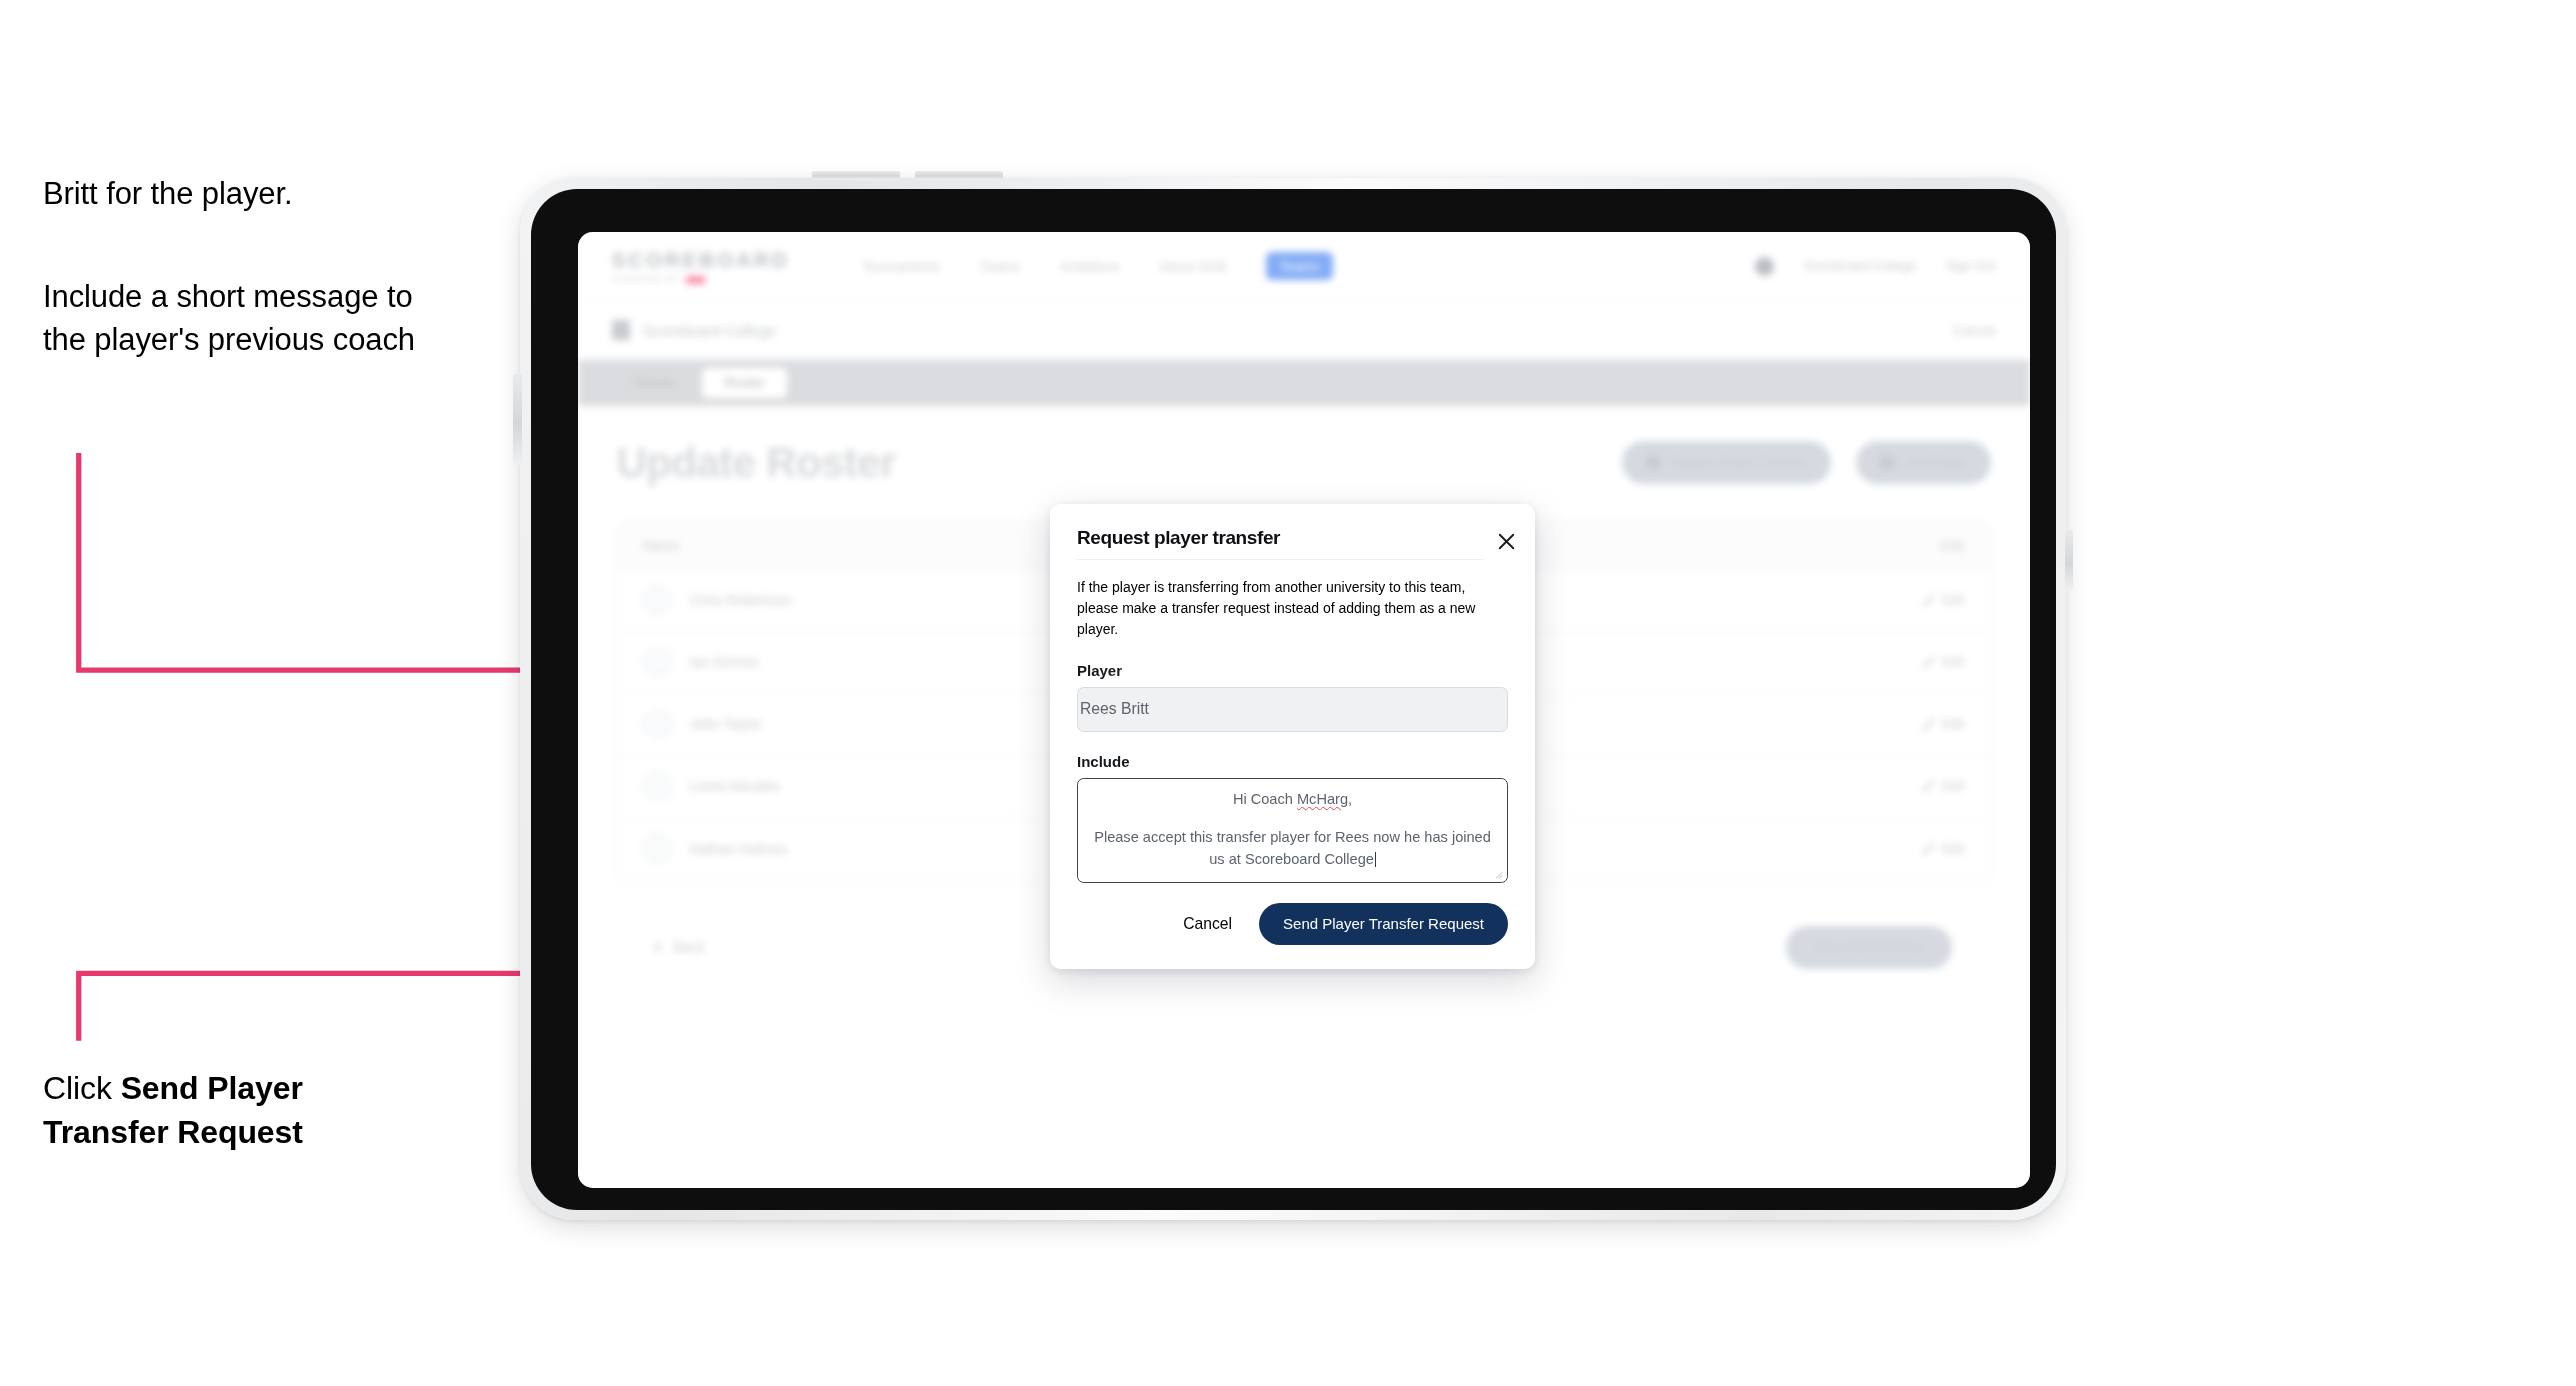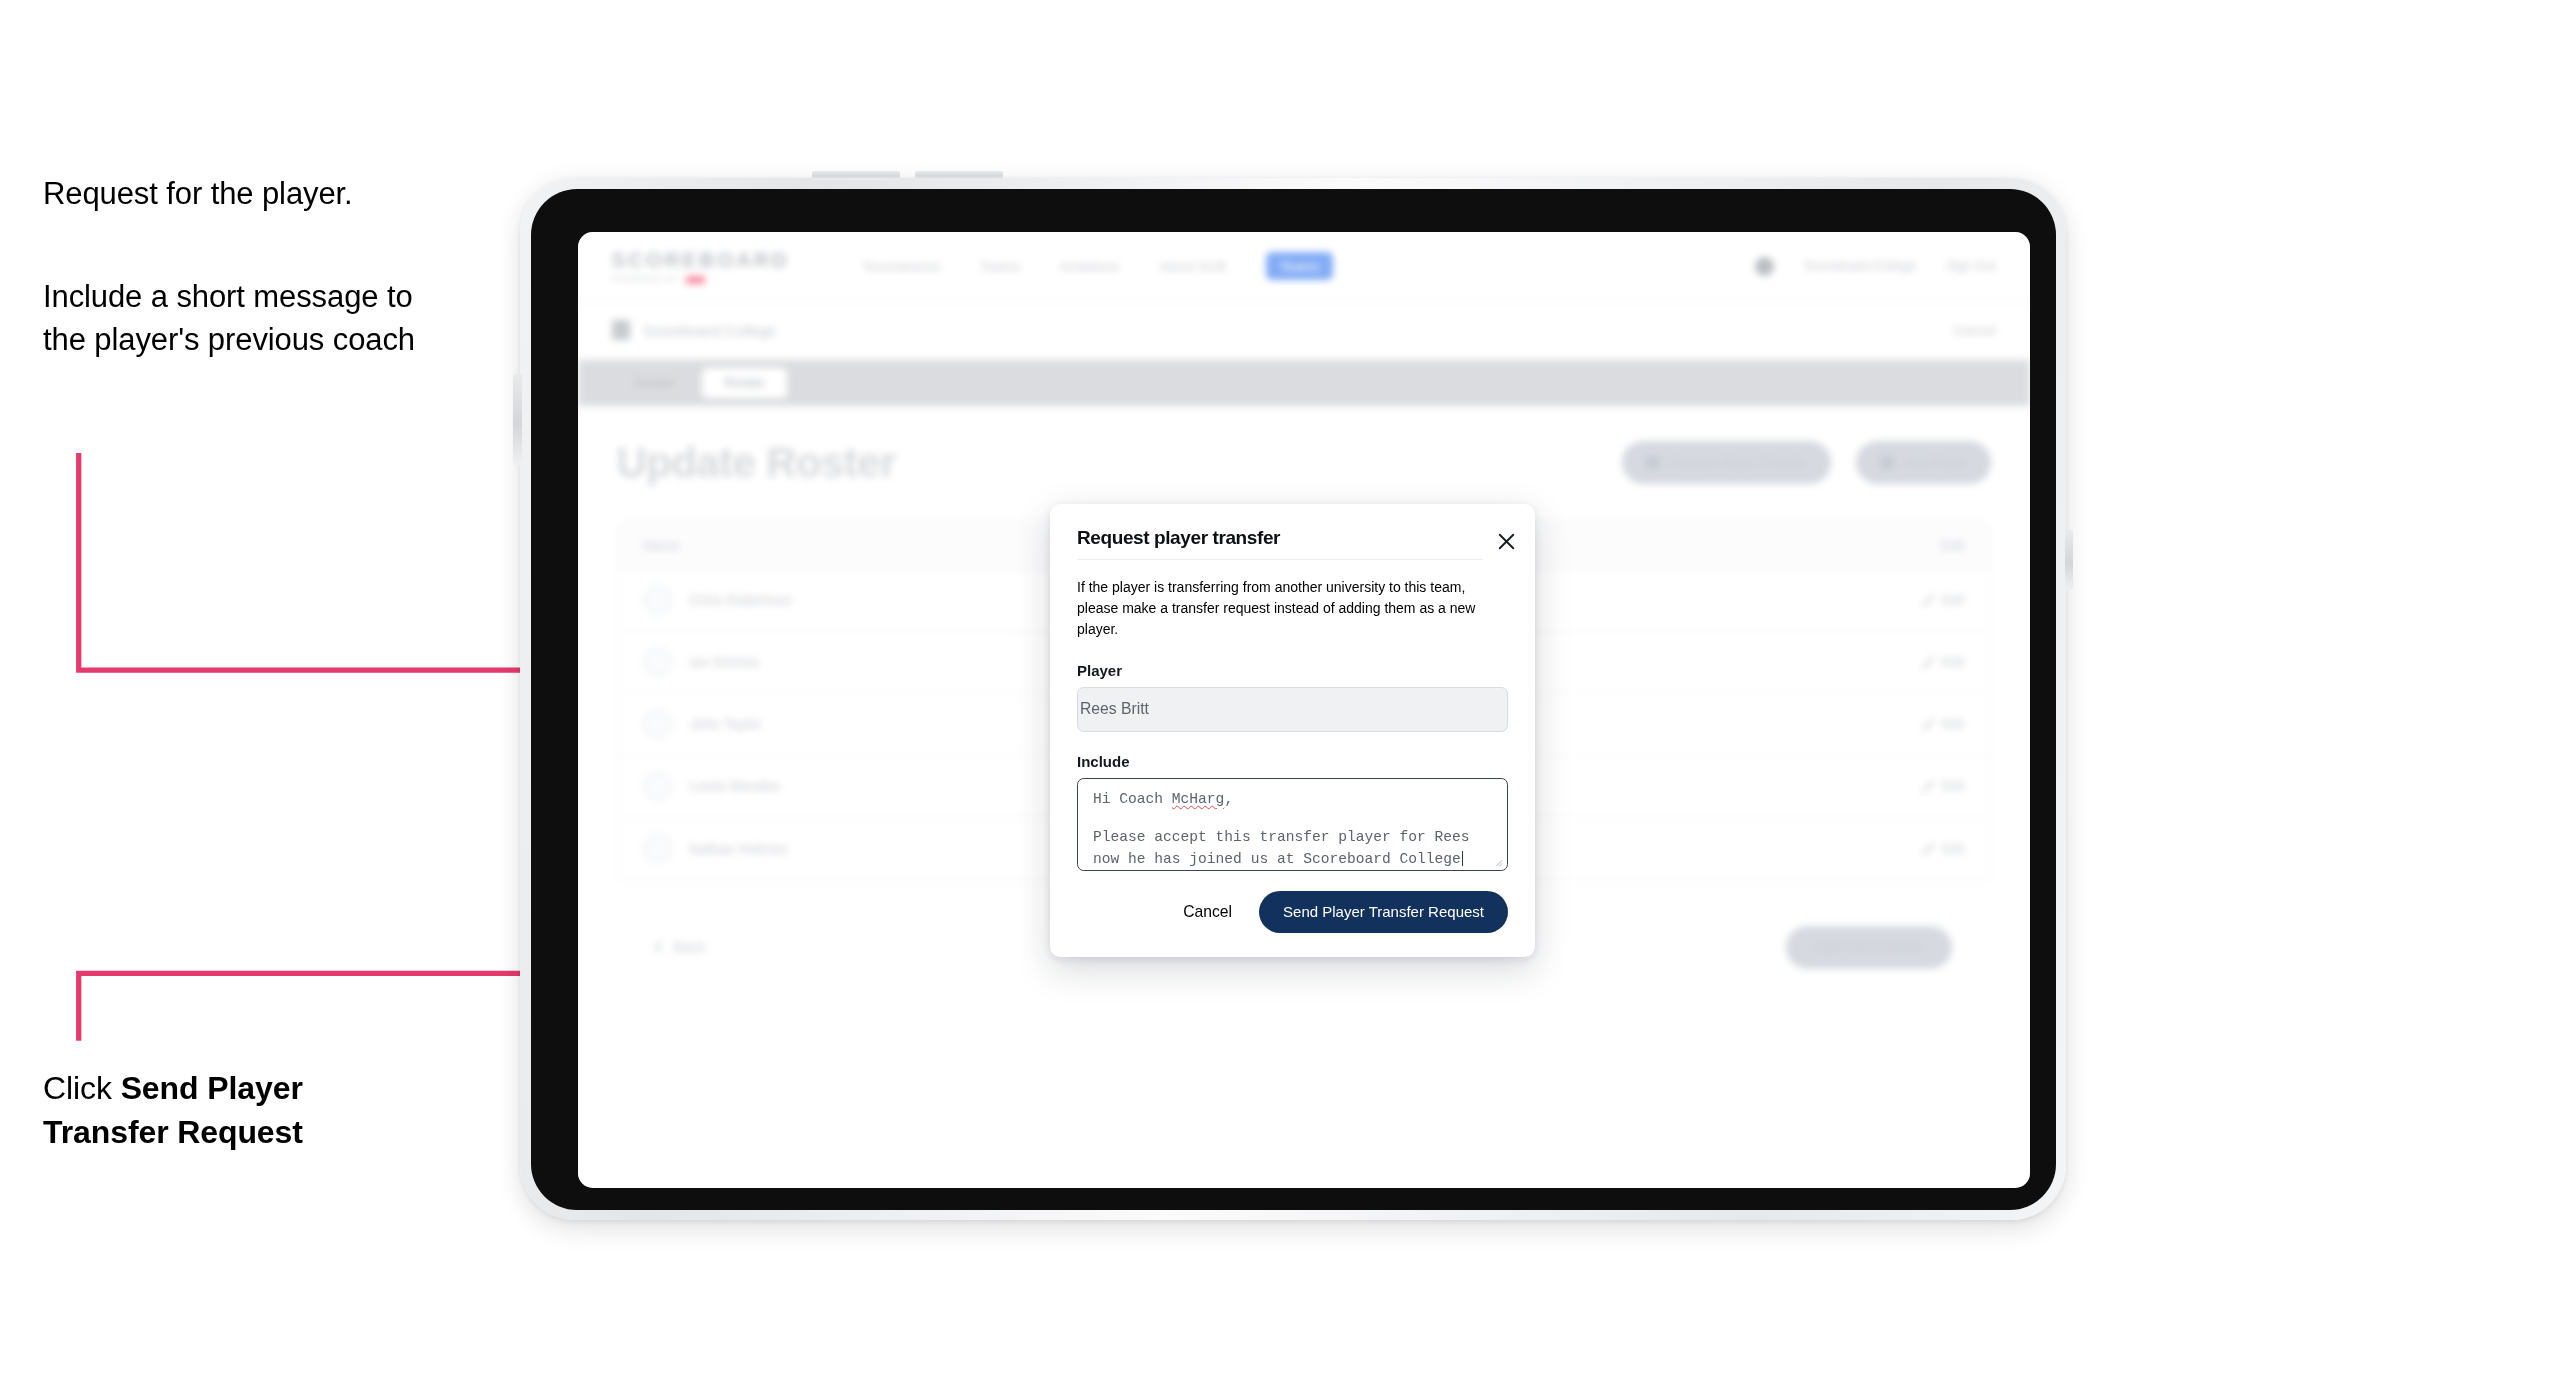--- a/index.html
+++ b/index.html
@@ -271,33 +271,34 @@
     border: 0.7px solid #d8dbdf;
     border-radius: 6.7px;
     font-size: 15.7px;
     color: #5d636c;
     padding: 0 2px;
     font-family: "Liberation Sans", sans-serif;
     outline: none;
   }
   .message-box {
     width: 100%;
-    height: 93px;
+    height: 105px;
     border: 1.2px solid #3d434b;
     border-radius: 6.7px;
     padding: 9px 15px 9px 15px;
     font-size: 14.6px;
     line-height: 1.55;
     color: #5d636c;
-    font-family: Liberation Mono, monospace;
+    font-family: Liberation Sans, sans-serif;
     resize: none;
     outline: none;
     background: #ffffff;
     overflow: hidden;
     position: relative;
+    text-align: center;
   }
   .msg-line { white-space: normal; }
   .msg-gap { height: 15px; }
   .msg-underline {
     text-decoration: underline;
     text-decoration-color: #e24a4a;
     text-decoration-style: wavy;
     text-decoration-thickness: 0.7px;
     text-underline-offset: 2.2px;
   }
@@ -336,21 +337,21 @@
     font-family: "Liberation Sans", sans-serif;
     cursor: pointer;
     white-space: nowrap;
   }
 </style>
 </head>
 <body>
 
 <div id="stage">
 
-  <div class="annot" id="annot-search">Request for the player.</div>
+  <div class="annot" id="annot-search">Britt for the player.</div>
 
   <div class="annot" id="annot-message">Include a short message to the player's previous coach</div>
 
   <div class="annot" id="annot-click">
     <span>Click </span><b>Send Player Transfer Request</b>
   </div>
 
   <svg id="arrows" viewBox="0 0 3440 1851" xmlns="http://www.w3.org/2000/svg">
 
     <path d="M 105 605 L 105 895 L 1360 895" fill="none" stroke="#E63A6E" stroke-width="7"></path>

